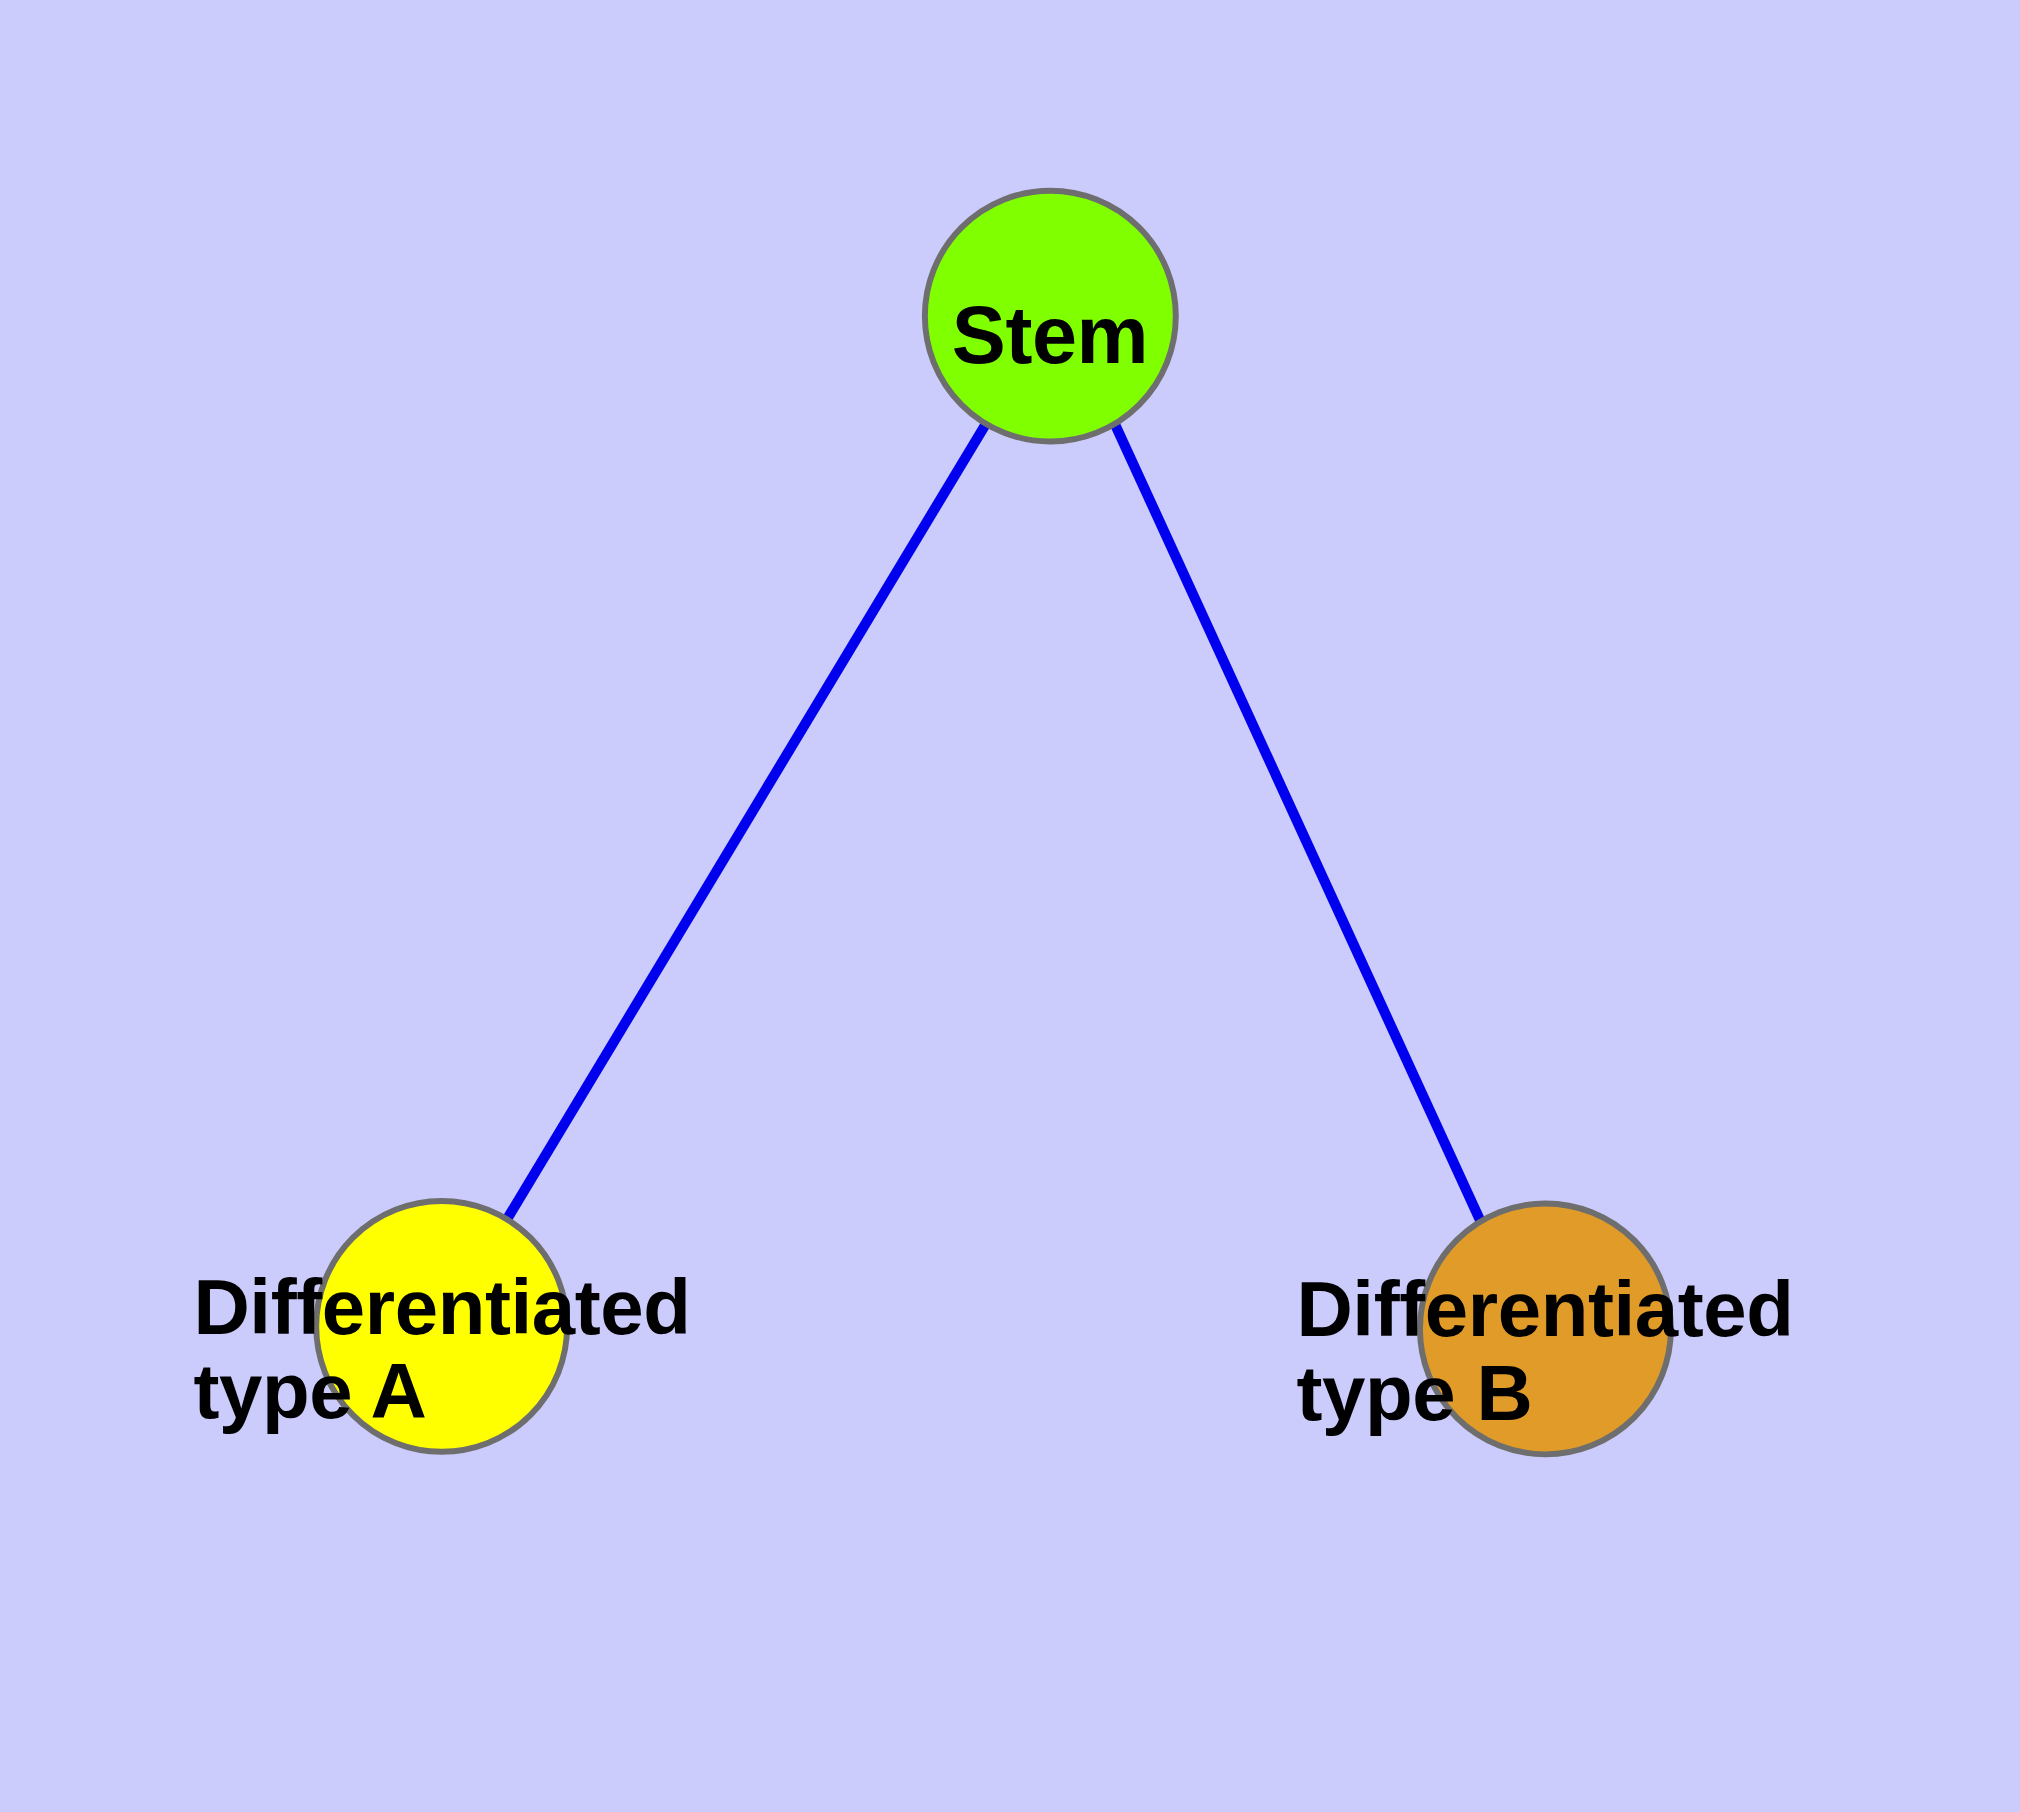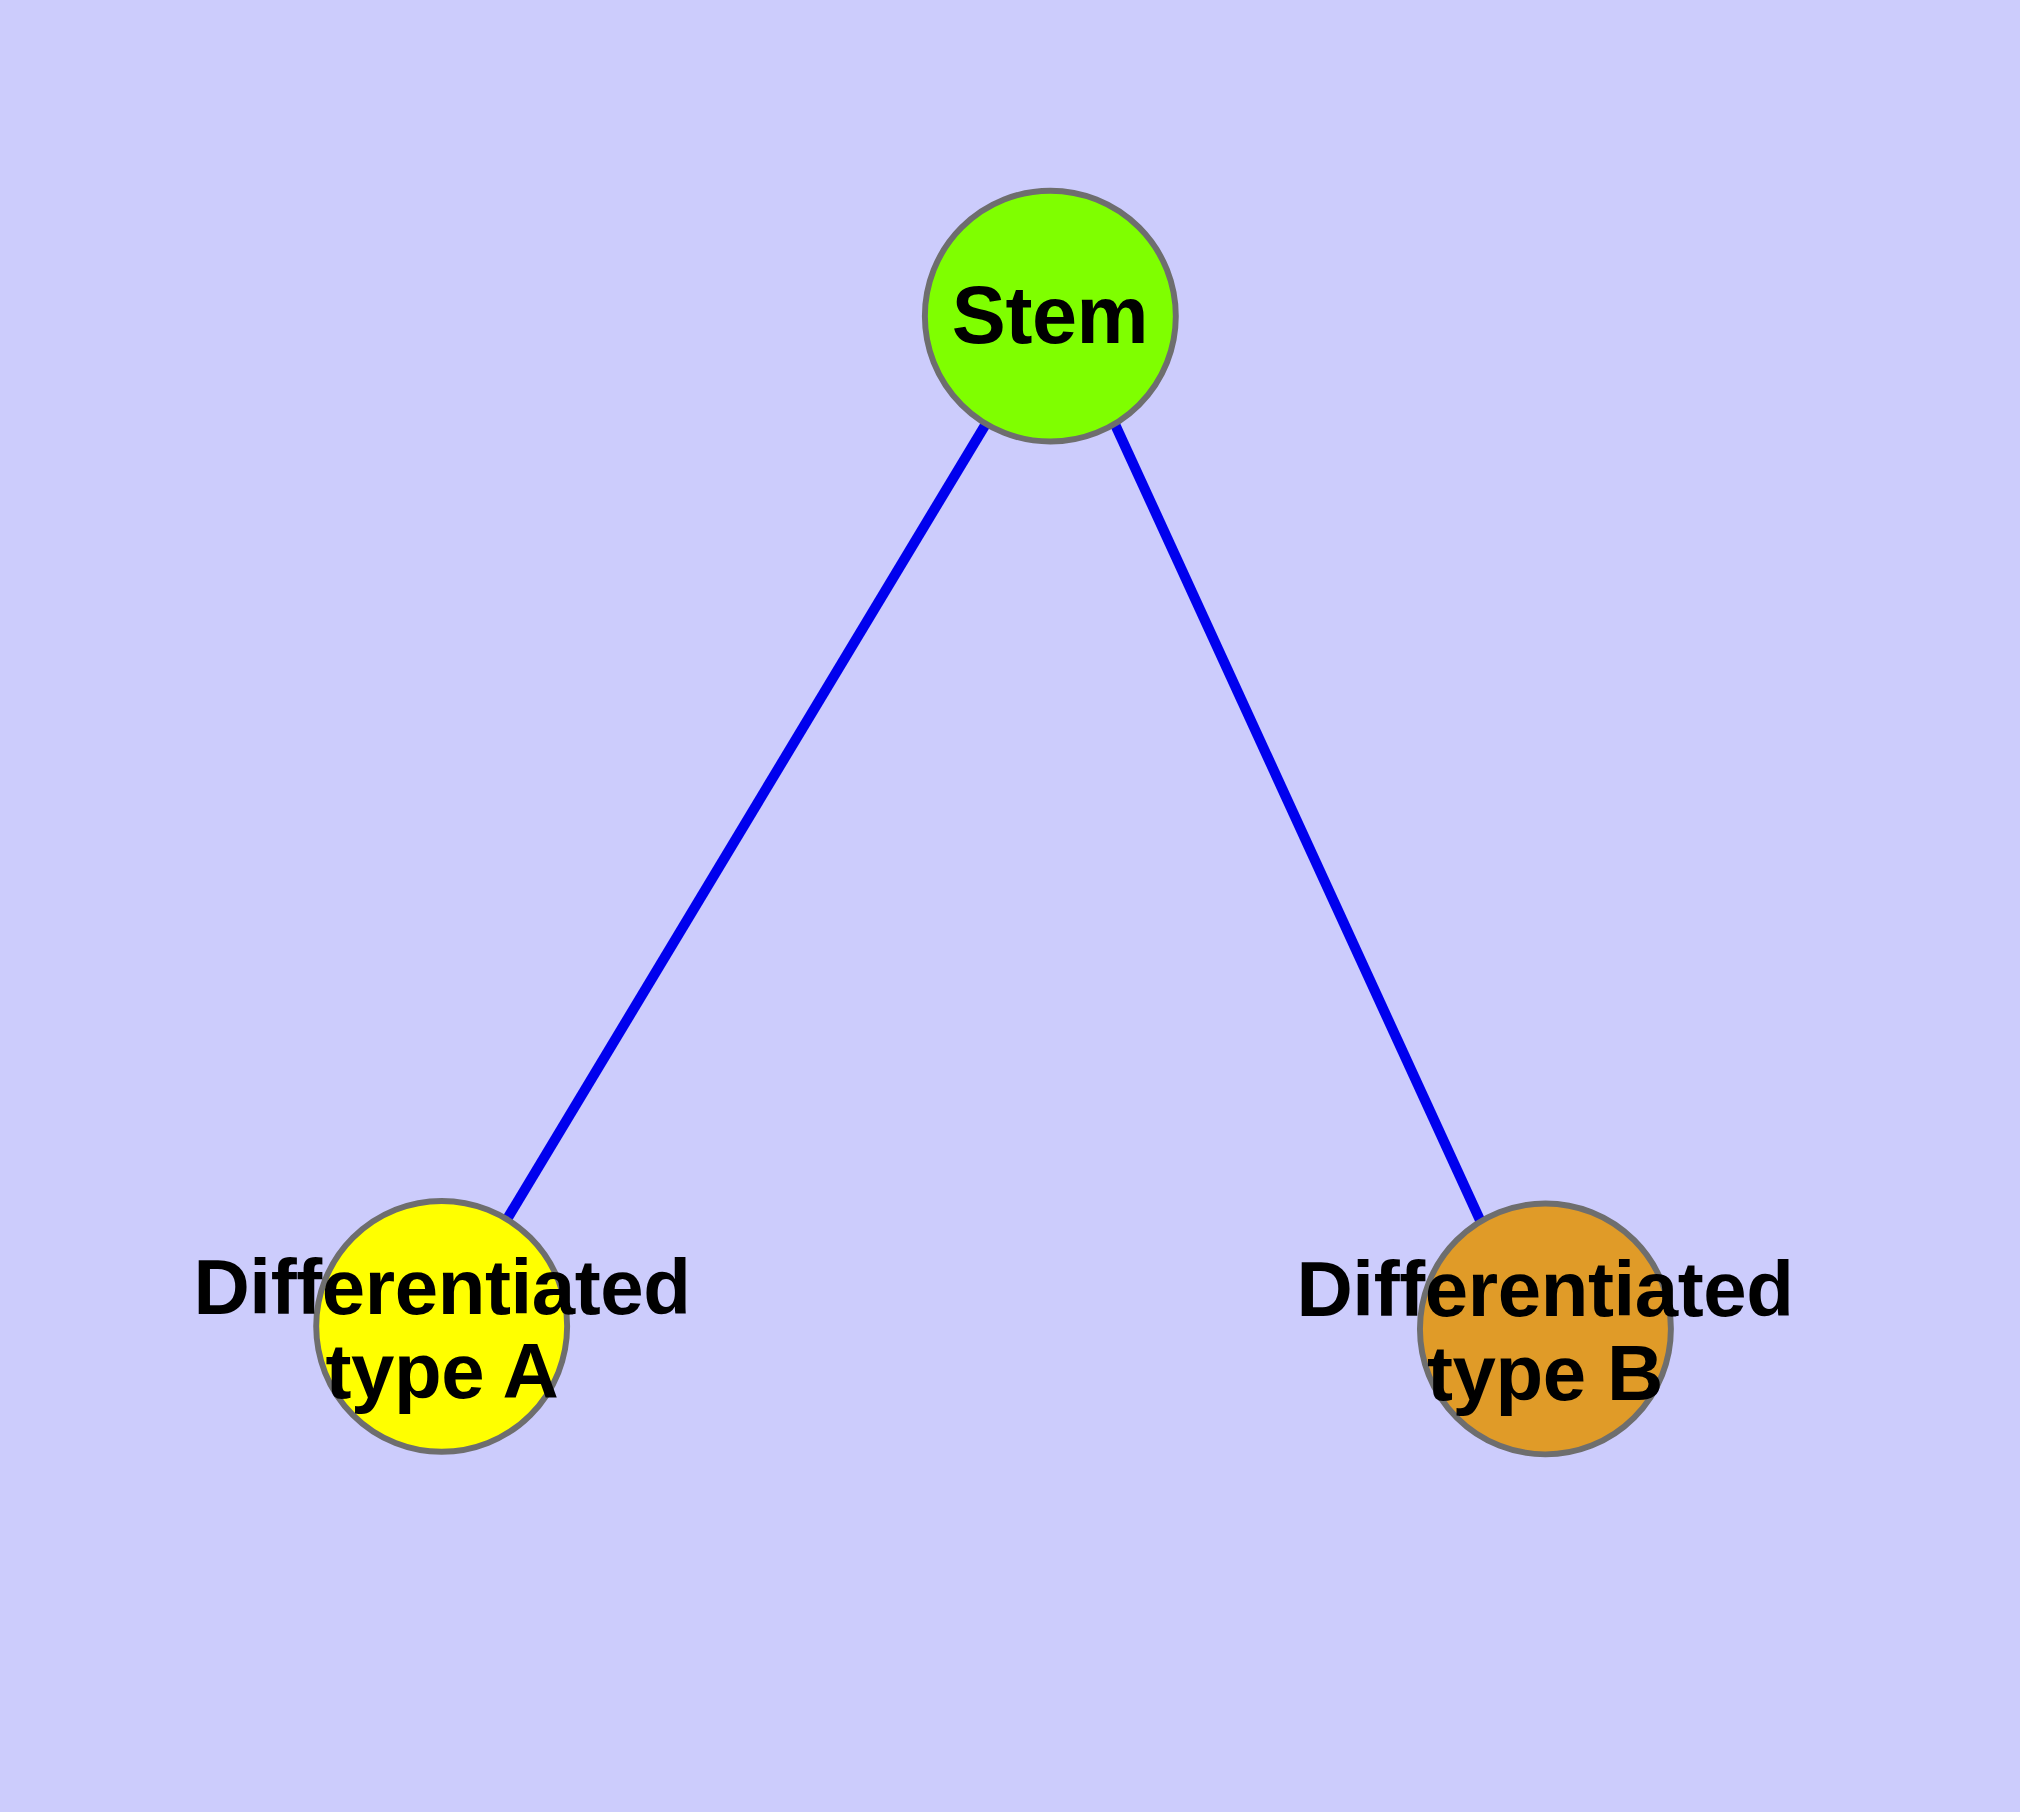--- a/index.html
+++ b/index.html
@@ -23,27 +23,28 @@
   }
   #graph-svg {
     position: absolute;
     left: 0;
     top: 0;
     width: 2021px;
     height: 1812px;
   }
   .node-label {
     position: absolute;
-    text-align: center;
+    text-align: left;
     font-weight: bold;
     color: #000000;
     line-height: 1.08;
     white-space: pre;
     pointer-events: none;
     letter-spacing: -0.4px;
+    margin-top: 20px;
   }
   #label-stem {
     font-size: 81px;
     left: 1050px;
     top: 316px;
     transform: translate(-50%, -50%);
   }
   #label-diff-a {
     font-size: 78px;
     left: 442px;

